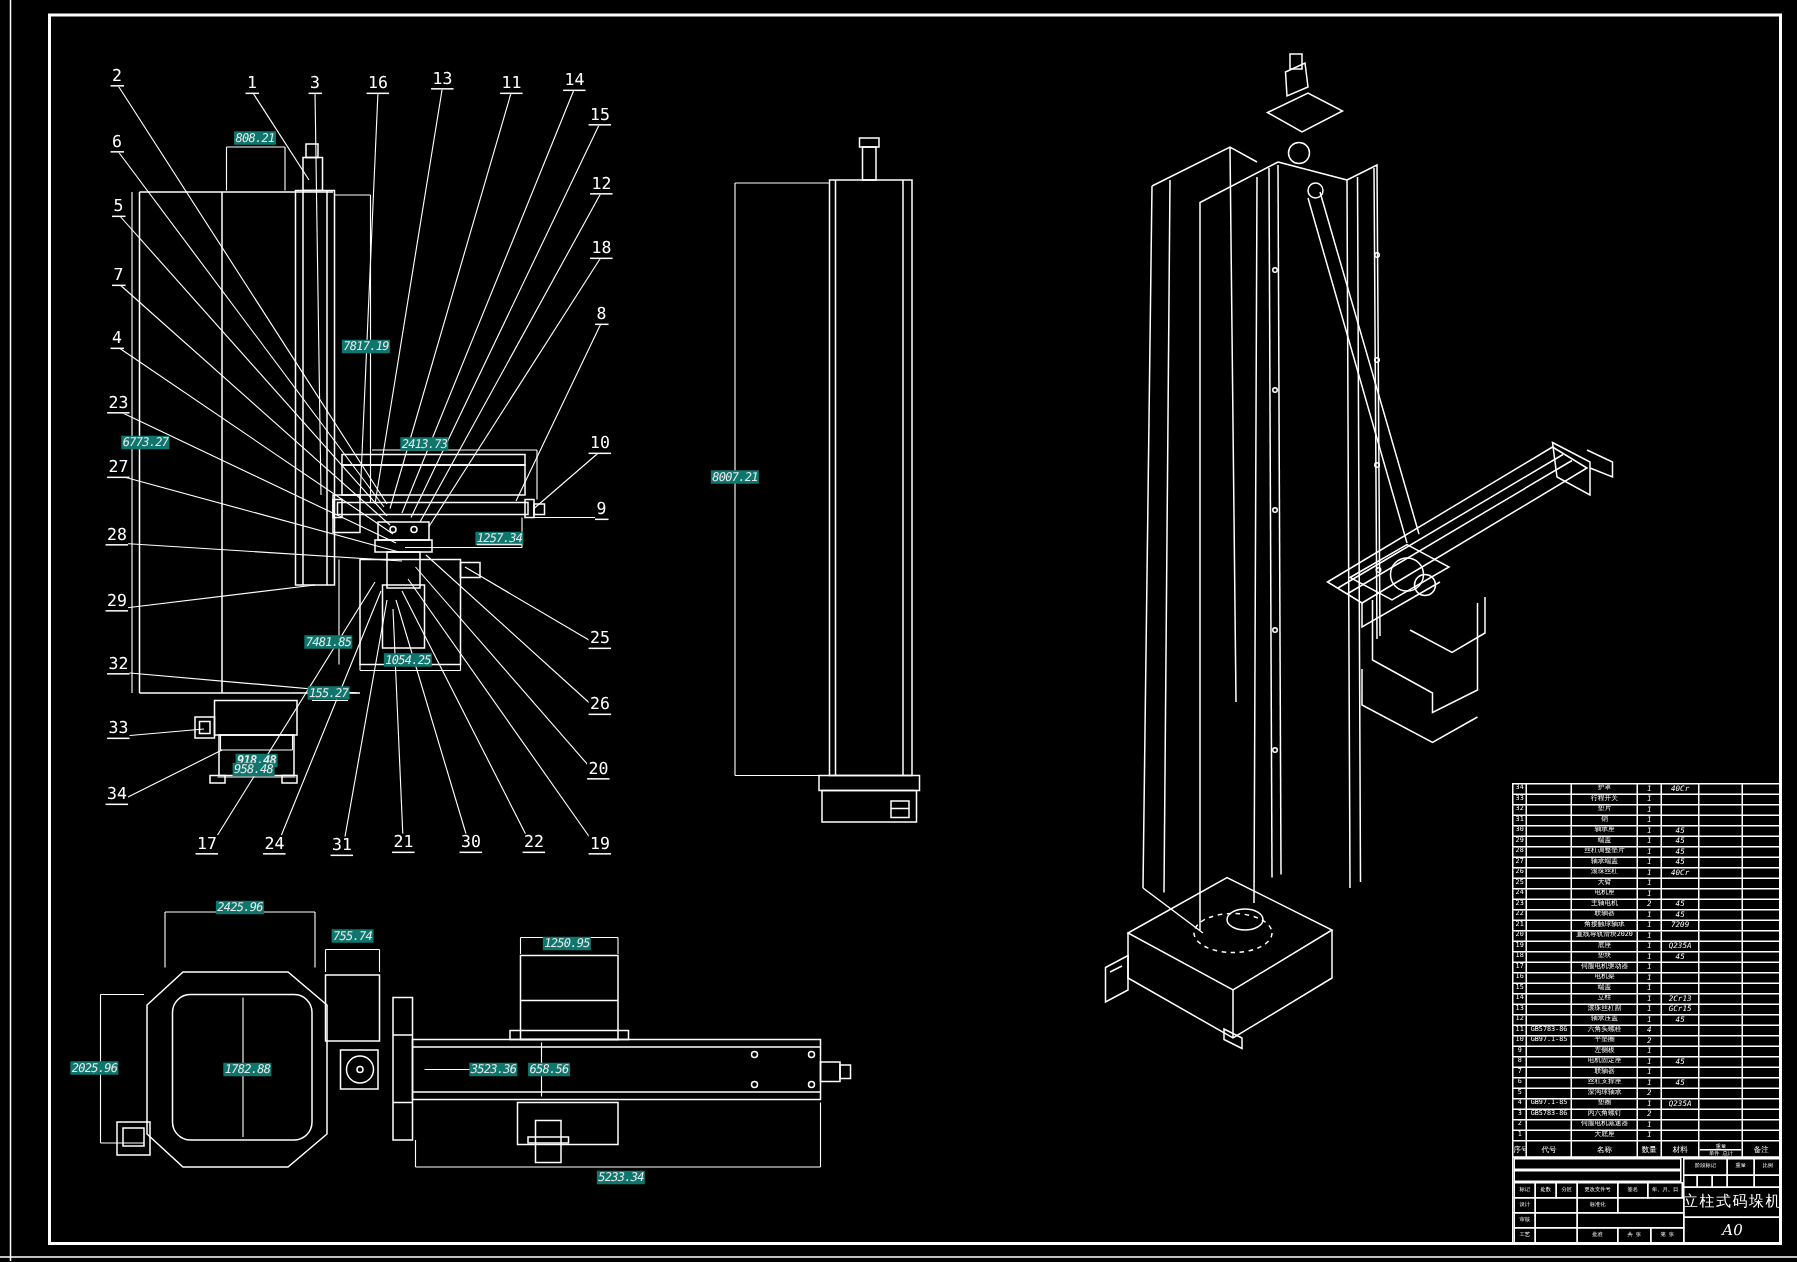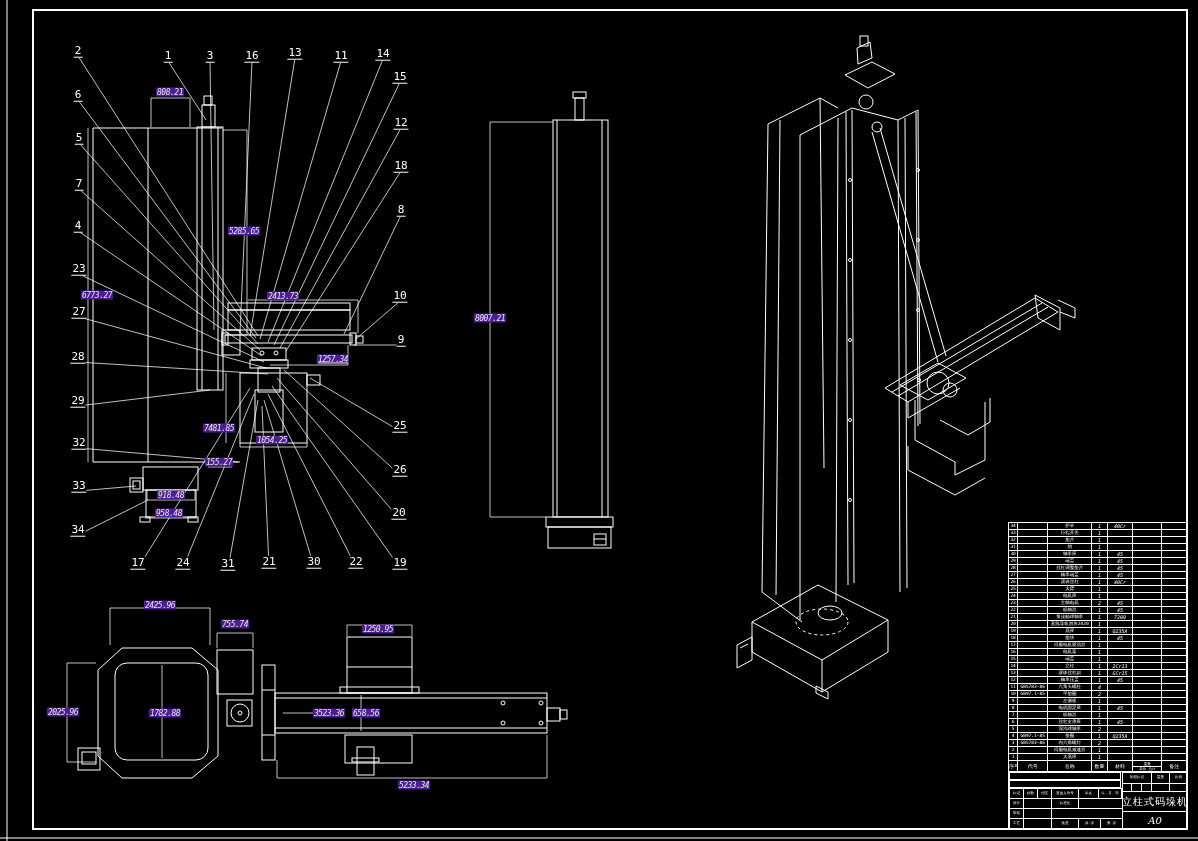--- a/index.html
+++ b/index.html
@@ -3,21 +3,21 @@
 <meta charset="utf-8">
 <style>
   html,body{margin:0;padding:0;background:#000;}
   #page{position:relative;width:1198px;height:841px;background:#000;overflow:hidden;
         font-family:"DejaVu Sans Mono","Liberation Mono",monospace;color:#fff;}
   svg{position:absolute;left:0;top:0;}
   #overlay{z-index:2;}
   .callout{position:absolute;transform:translate(-50%,-58%);font:11px "DejaVu Sans Mono",monospace;
            color:#fff;background:#000;padding:0 1px 0 1px;border-bottom:1px solid #fff;z-index:5;line-height:1.05;}
   .dim{position:absolute;transform:translate(-50%,-50%);font:italic 8px "DejaVu Sans Mono",monospace;
-       color:#e8e8e8;background:#4c1d95;padding:0 1px;z-index:4;white-space:nowrap;letter-spacing:-0.5px;}
+       color:#e8e8e8;background:#0f766e;padding:0 1px;z-index:4;white-space:nowrap;letter-spacing:-0.5px;}
   #watermark{position:absolute;left:512px;top:403px;font-family:"DejaVu Serif","Liberation Serif",serif;
              font-size:29px;letter-spacing:15px;color:#9a9a9a;z-index:3;white-space:nowrap;}
   
   #tech-notes{position:absolute;left:726px;top:750px;width:256px;z-index:4;color:#ddd;}
   #tech-notes .tn-title{text-align:center;font-size:8px;letter-spacing:2px;margin-bottom:6px;}
   #tech-notes .tn-line{font-size:6.5px;line-height:13px;white-space:nowrap;transform:scale(.92);transform-origin:left;}
   
   #bom{position:absolute;left:1008px;top:522px;width:179px;border-collapse:collapse;table-layout:fixed;z-index:4;}
   #bom td,#bom th{border:1px solid #fff;padding:0;margin:0;overflow:hidden;white-space:nowrap;
                   font-weight:normal;color:#fff;}
@@ -293,28 +293,28 @@
       <span class="callout" style="left: 79px; top: 270px;">23</span>
       <span class="callout" style="left: 79px; top: 313px;">27</span>
       <span class="callout" style="left: 78px; top: 358px;">28</span>
       <span class="callout" style="left: 78px; top: 402px;">29</span>
       <span class="callout" style="left: 79px; top: 444px;">32</span>
       <span class="callout" style="left: 79px; top: 487px;">33</span>
       <span class="callout" style="left: 78px; top: 531px;">34</span>
     </div>
 <div id="dims">
       <span class="dim" style="left: 170px; top: 92px;">808.21</span>
-      <span class="dim" style="left: 244px; top: 231px;">5285.65</span>
+      <span class="dim" style="left: 244px; top: 231px;">7817.19</span>
       <span class="dim" style="left: 97px; top: 295px;">6773.27</span>
       <span class="dim" style="left: 283px; top: 296px;">2413.73</span>
       <span class="dim" style="left: 333px; top: 359px; text-decoration: underline;">1257.34</span>
       <span class="dim" style="left: 219px; top: 428px;">7481.85</span>
       <span class="dim" style="left: 272px; top: 440px;">1054.25</span>
       <span class="dim" style="left: 219px; top: 462px;">155.27</span>
-      <span class="dim" style="left: 171px; top: 495px;">918.48</span>
+      <span class="dim" style="left: 171px; top: 507px; font-weight: bold;">918.48</span>
       <span class="dim" style="left: 169px; top: 513px;">958.48</span>
       <span class="dim" style="left: 490px; top: 318px;">8007.21</span>
       <span class="dim" style="left: 160px; top: 605px;">2425.96</span>
       <span class="dim" style="left: 235px; top: 624px;">755.74</span>
       <span class="dim" style="left: 63px; top: 712px;">2025.96</span>
       <span class="dim" style="left: 165px; top: 713px;">1782.88</span>
       <span class="dim" style="left: 329px; top: 713px;">3523.36</span>
       <span class="dim" style="left: 366px; top: 713px;">658.56</span>
       <span class="dim" style="left: 378px; top: 629px;">1250.95</span>
       <span class="dim" style="left: 414px; top: 785px;">5233.34</span>

